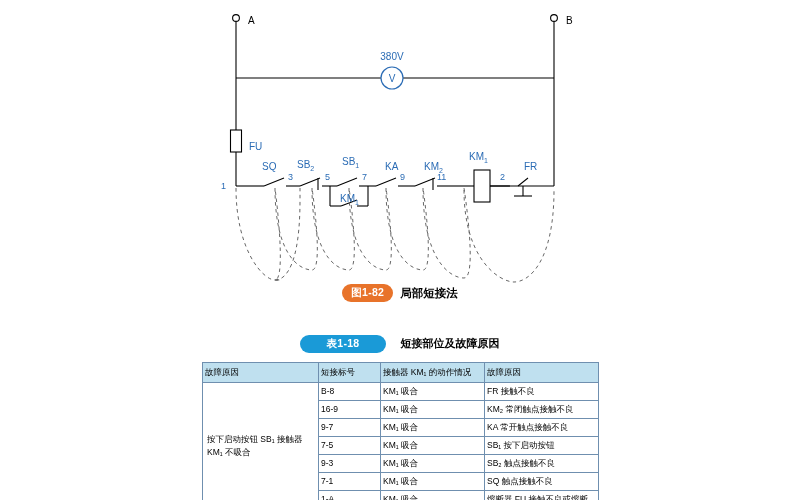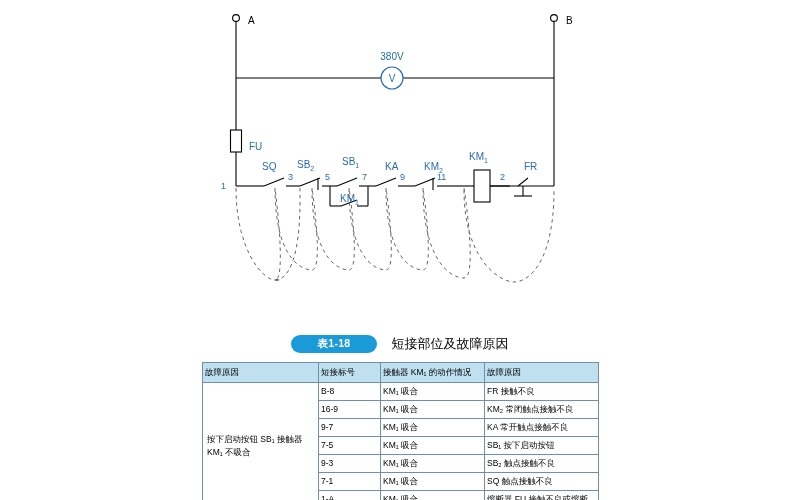--- a/index.html
+++ b/index.html
@@ -73,22 +73,22 @@
     font-weight: bold;
     border-radius: 9px;
     padding: 2px 26px;
     font-size: 10.5px;
     vertical-align: middle;
     letter-spacing: .3px;
   }
   .table-caption .txt {
     display: inline-block;
     margin-left: 15px;
-    font-size: 13px;
-    font-weight: normal;
+    font-size: 11px;
+    font-weight: bold;
     vertical-align: middle;
   }
   .data-table {
     position: absolute;
     left: 202px;
     top: 362px;
     width: 396px;
     border-collapse: collapse;
     font-size: 8.5px;
     table-layout: fixed;
@@ -221,20 +221,23 @@
 
       <text x="226" y="189" class="lbl-num" text-anchor="end">1</text>
       <text x="288" y="180" class="lbl-num">3</text>
       <text x="325" y="180" class="lbl-num">5</text>
       <text x="362" y="180" class="lbl-num">7</text>
       <text x="400" y="180" class="lbl-num">9</text>
       <text x="437" y="180" class="lbl-num">11</text>
       <text x="500" y="180" class="lbl-num">2</text>
     </svg>
 
+    <div class="fig-caption">
+      <span class="tag">图1-82</span><span class="txt">局部短接法</span>
+    </div>
   </div>
 
   <div class="table-caption">
     <span class="tag">表1-18</span><span class="txt">短接部位及故障原因</span>
   </div>
 
   <table class="data-table">
     <colgroup>
       <col class="col-a">
         <col class="col-b">

